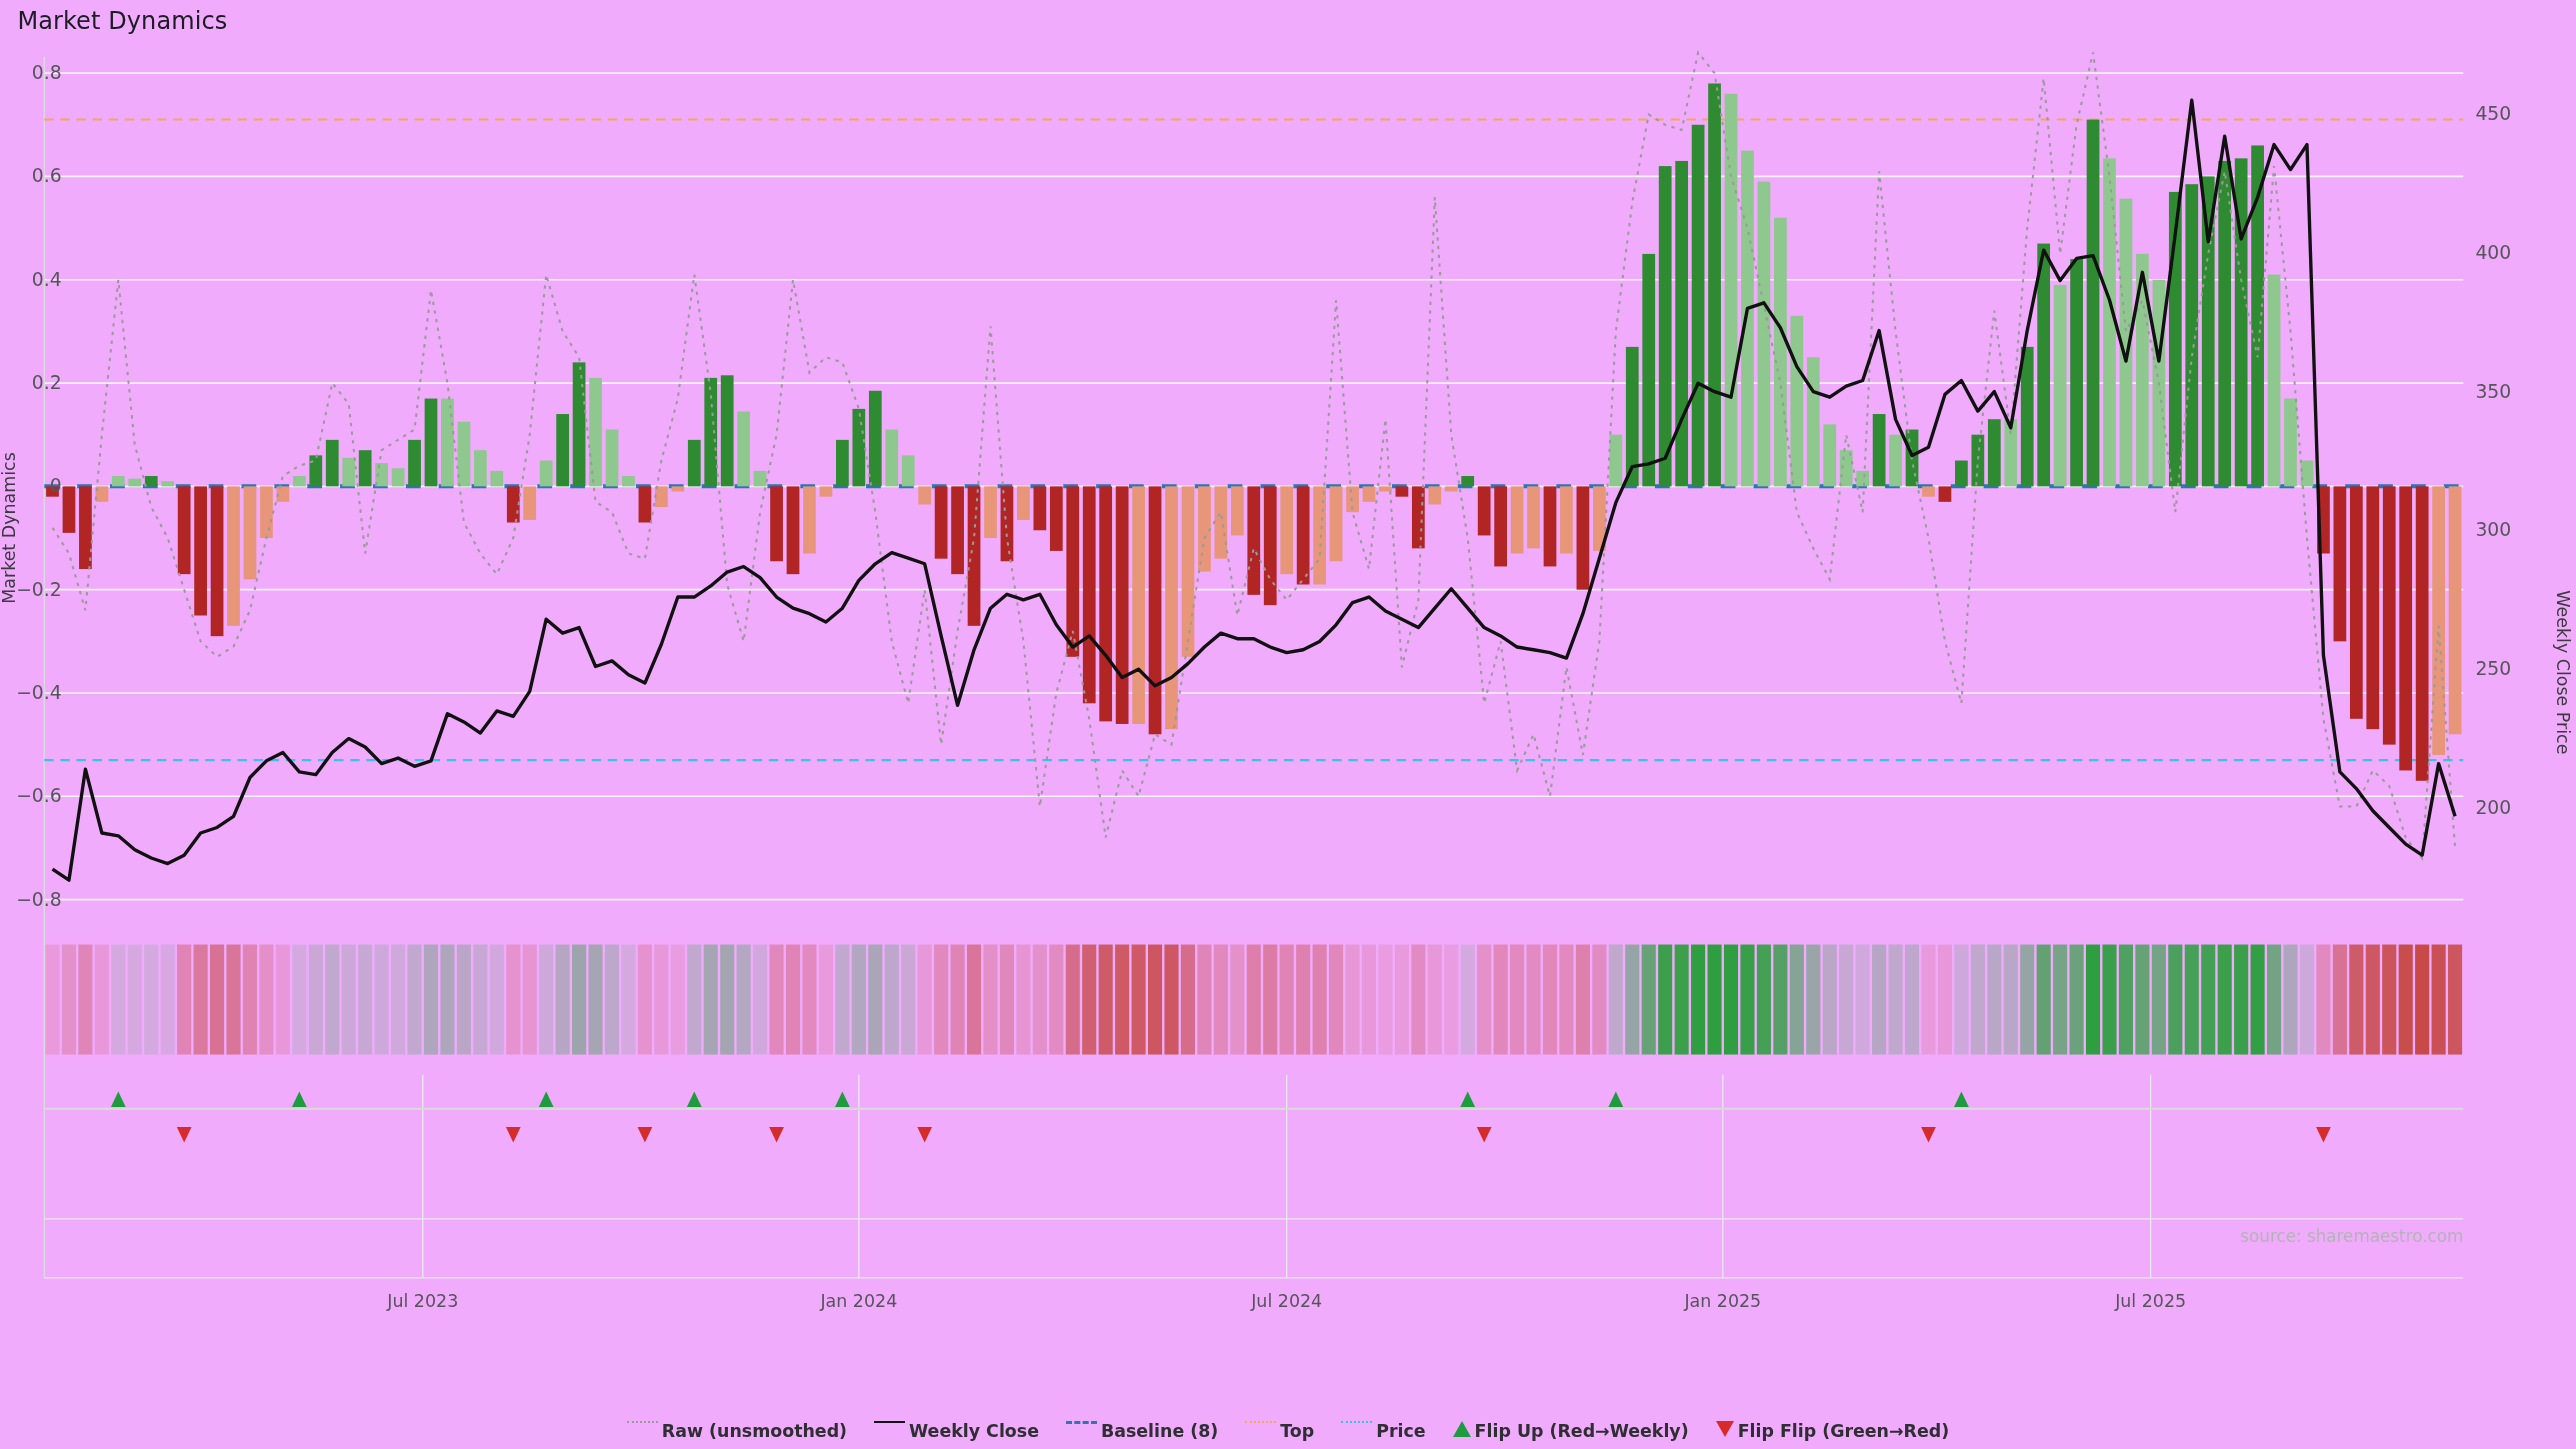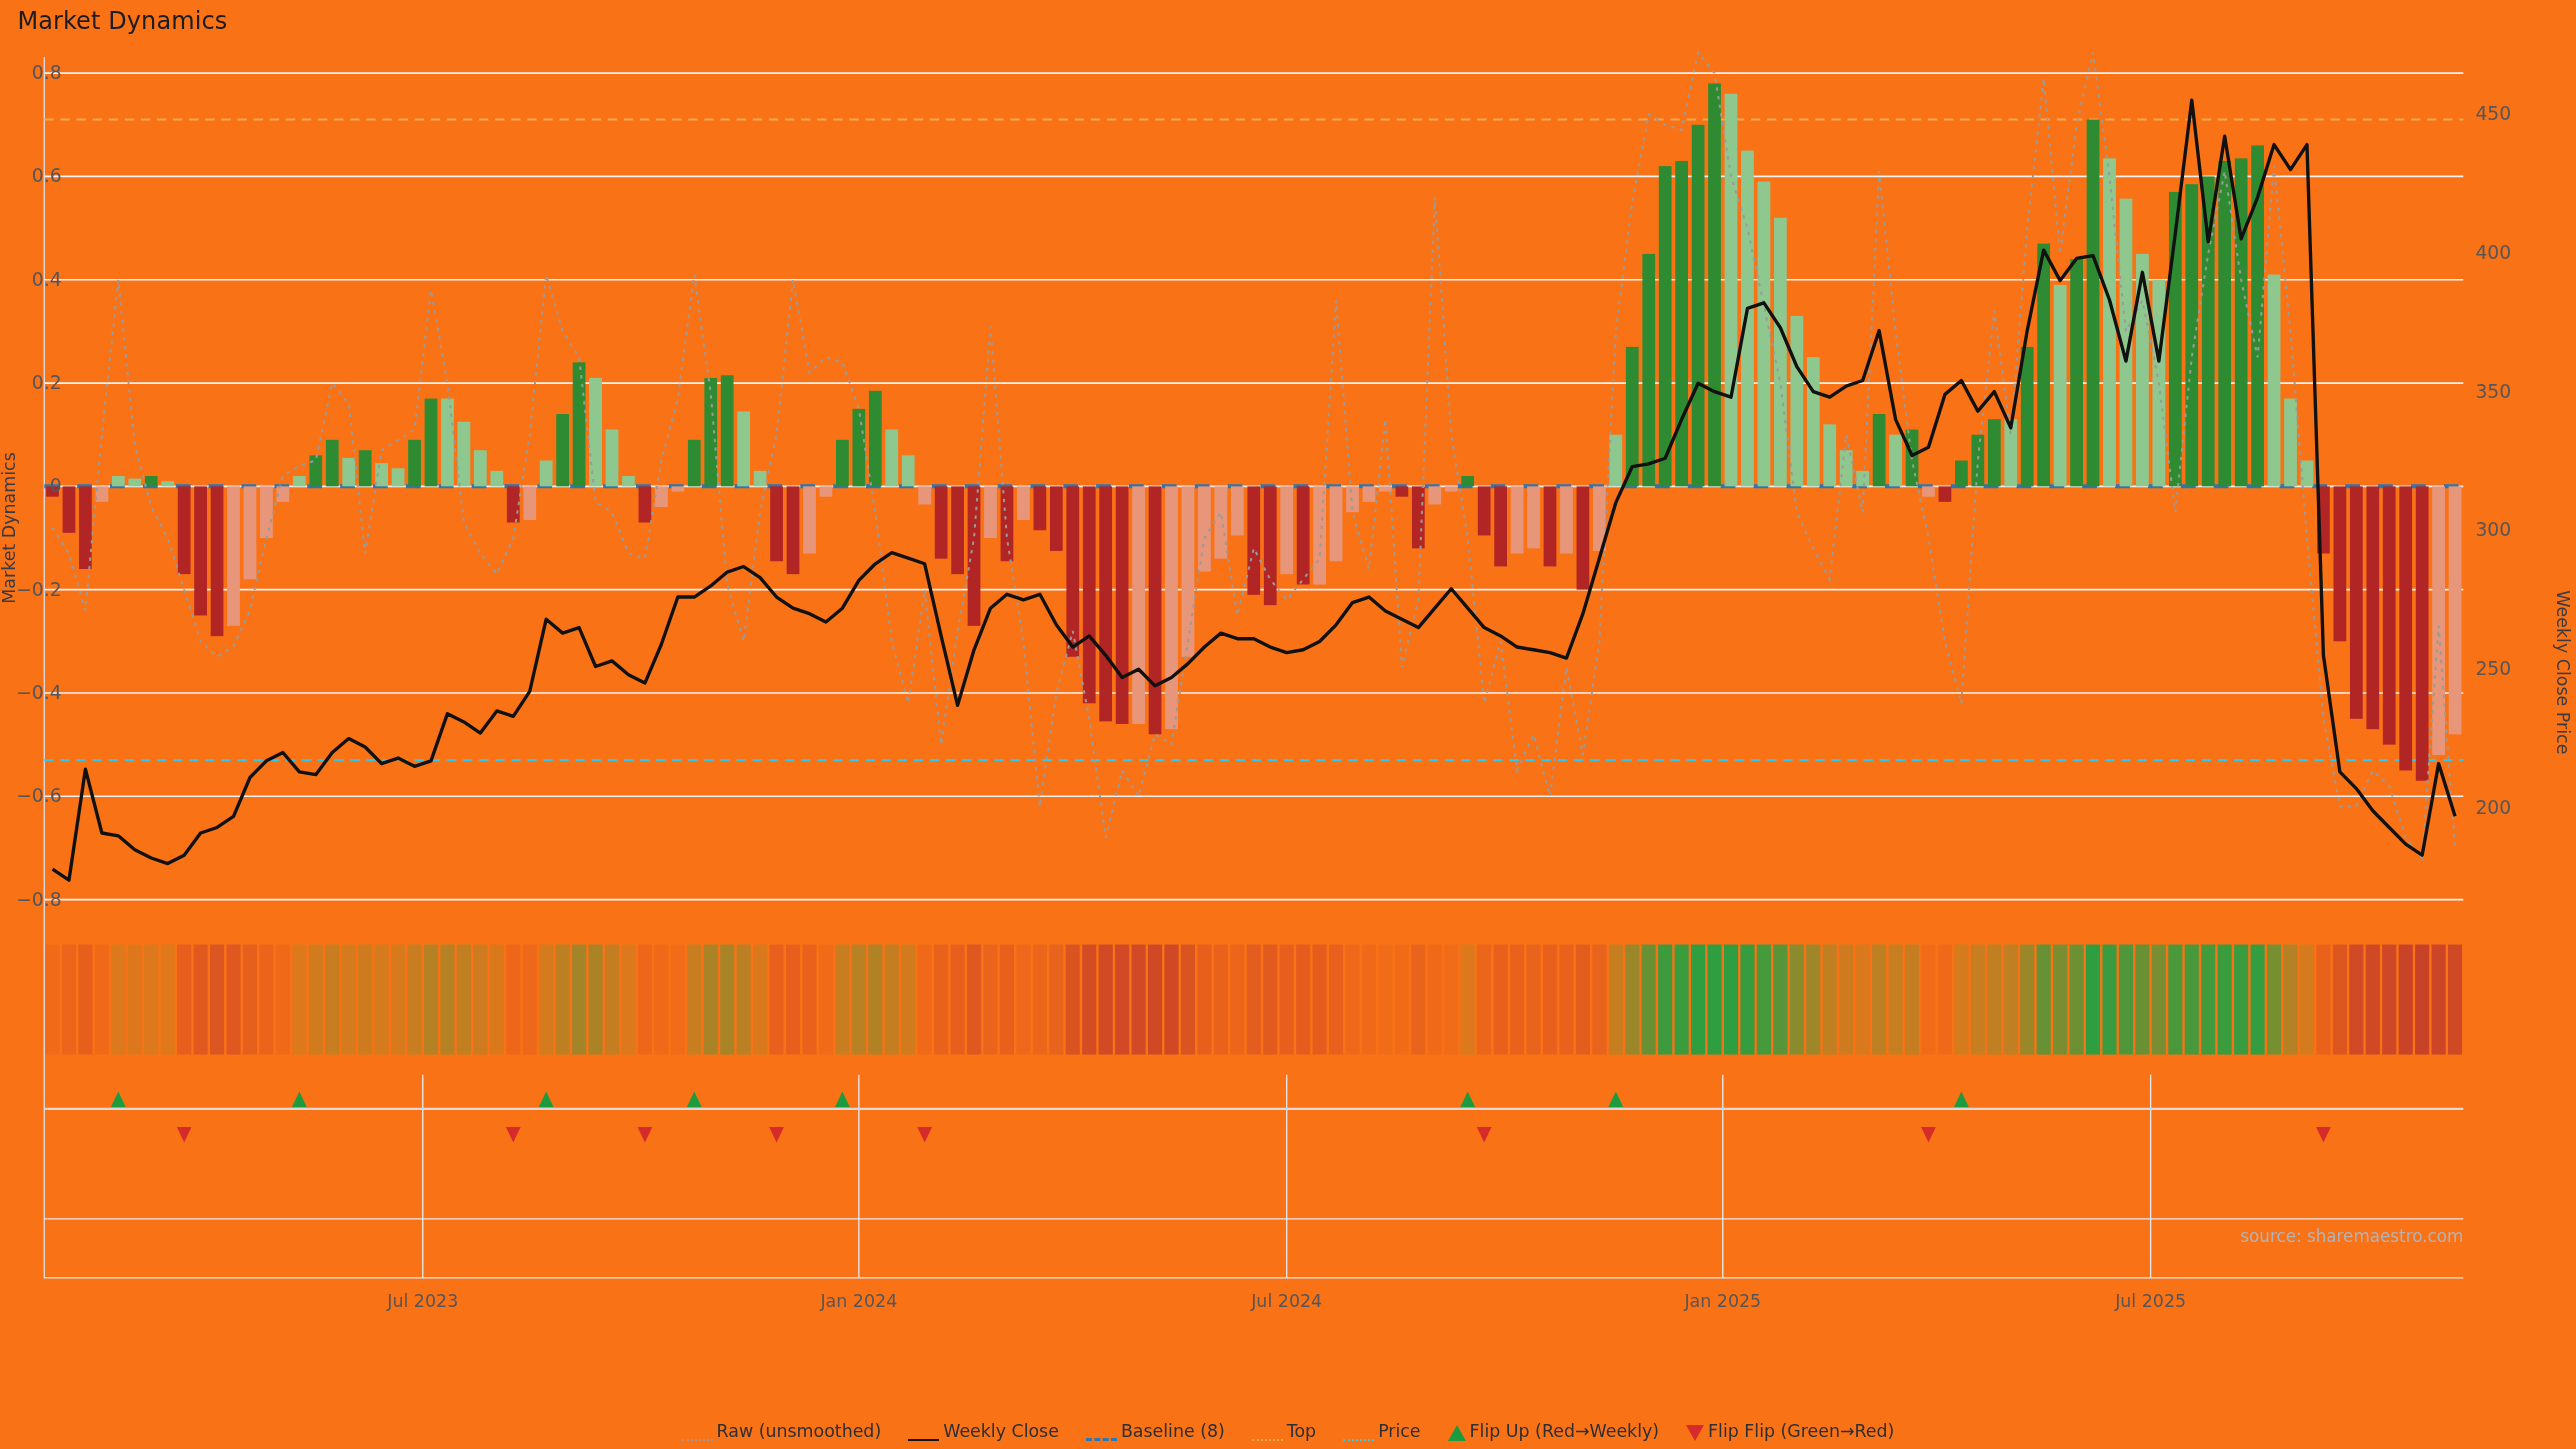--- a/index.html
+++ b/index.html
@@ -1,21 +1,21 @@
 <!DOCTYPE html>
 <html style="font-size:10.7px"><head>
 <meta charset="utf-8">
 <style>
   html,body{margin:0;padding:0;background:#ffffff;}
-  #stage{position:relative;width:2576px;height:1449px;background:#f97316;overflow:hidden;
+  #stage{position:relative;width:2576px;height:1449px;background:#f0abfc;overflow:hidden;
          font-family:"DejaVu Sans","Liberation Sans",sans-serif;}
   #chart-title{position:absolute;left:17.4px;top:6.7px;font-size:24px;color:#1c1c24;letter-spacing:0.1px;}
   #legend{position:absolute;left:0;right:0;top:1421px;display:flex;justify-content:center;
           align-items:center;gap:27px;font-size:17.4px;color:#2e2e33;}
-  .lg-item{display:flex;align-items:flex-end;gap:4px;white-space:nowrap;}
+  .lg-item{display:flex;align-items:flex-start;gap:4px;white-space:nowrap;font-weight:bold;}
   .sw-line{display:inline-block;width:31px;height:0;border-top-width:2.7px;}
   .sw-raw{border-top-style:dotted;border-top-color:#9a9a9a;}
   .sw-close{border-top-style:solid;border-top-color:#111;}
   .sw-base{border-top-style:dashed;border-top-color:#2977b5;border-top-width:3.4px;}
   .sw-top{border-top-style:dotted;border-top-color:#efaa55;}
   .sw-bottom{border-top-style:dotted;border-top-color:#33c6e8;}
   .sw-tri-up{width:0;height:0;border-left:9.4px solid transparent;border-right:9.4px solid transparent;
              border-bottom:16px solid #1d9b3e;}
   .sw-tri-down{width:0;height:0;border-left:9.4px solid transparent;border-right:9.4px solid transparent;
              border-top:16px solid #d62b2b;}

